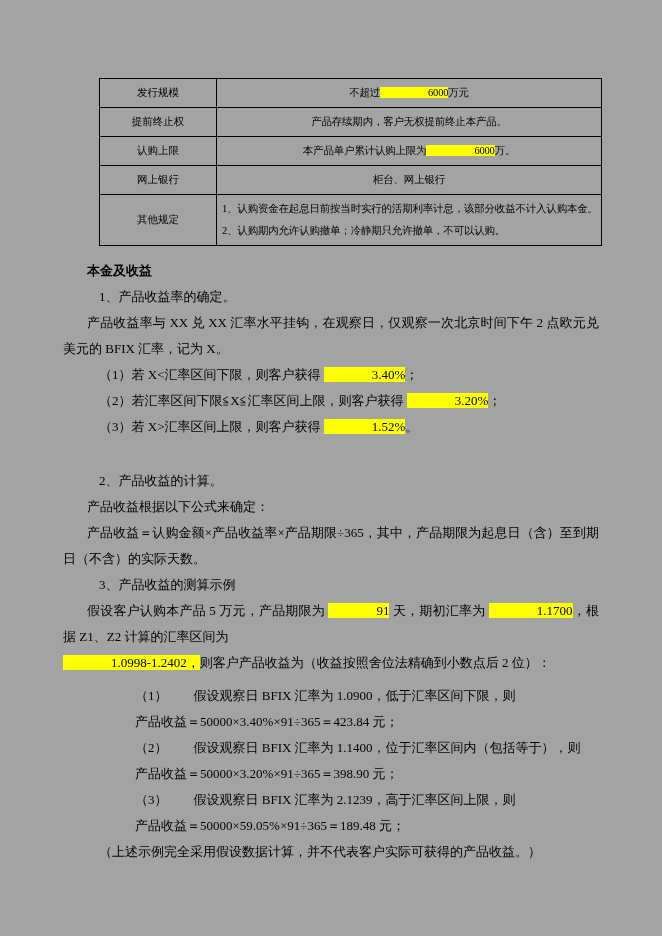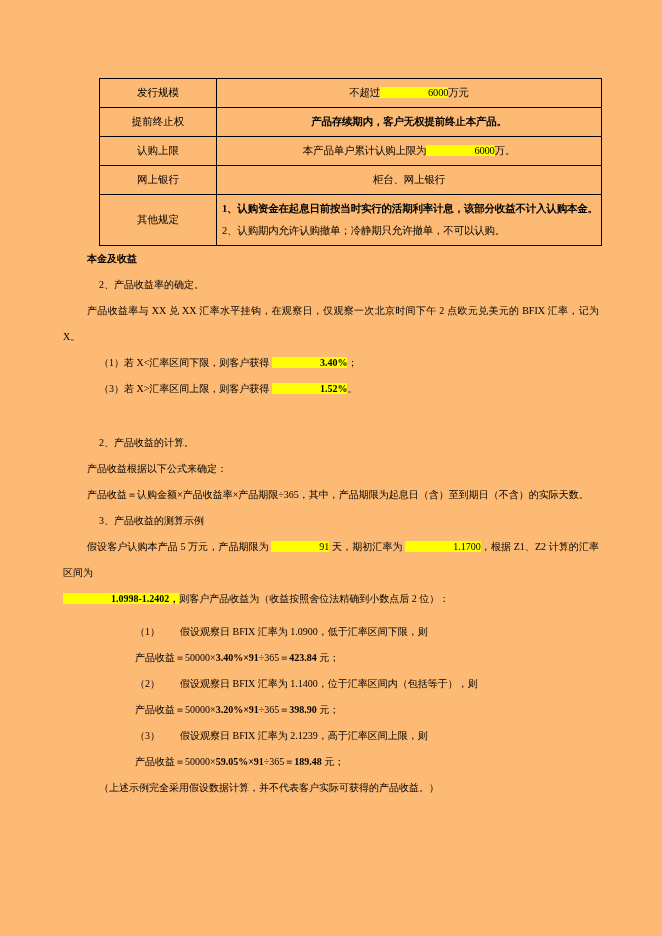--- a/index.html
+++ b/index.html
@@ -8,21 +8,21 @@
     width: 662px; height: 936px;
     background: #ffffff;
     color: #000000;
     font-family: "Liberation Serif", "DejaVu Serif", serif;
   }
   .page {
     width: 662px; height: 936px;
     box-sizing: border-box;
     padding: 78px 63px 20px 63px;
     overflow: hidden;
-    background: #fdba74;
+    background: #a3a3a3;
   }
   
   .info-table {
     border-collapse: collapse;
     table-layout: fixed;
     margin-left: 36px;
     width: 503px;
     font-size: 10.5px;
   }
   .info-table td {
@@ -39,33 +39,33 @@
   .content-cell p {
     margin: 0;
     line-height: 22px;
     white-space: nowrap;
     overflow: hidden;
     letter-spacing: -0.2px;
   }
   .content-cell.center { text-align: center; }
   .content-cell.left   { text-align: left; margin-top: 10px; }
   
-  .doc-body { font-size: 10px; }
+  .doc-body { margin-top: 12px; font-size: 13px; }
   .doc-body p {
     margin: 0;
     line-height: 26px;
     text-align: justify;
   }
   .heading { font-weight: bold; text-indent: 24px; }
   .ind2 { text-indent: 24px; }
   .ind3 { text-indent: 36px; }
   .ind6 { text-indent: 72px; }
   .gap28 { margin-top: 28px !important; }
   .gap7  { margin-top: 7px  !important; }
-  .b  { font-weight: bold; }
+  .b  { font-weight: normal; }
   .hl { background: var(--hl); padding-left: 48px; }
 </style>
 </head>
 <body>
 
 <div class="page">
   <table class="info-table">
     <tbody>
         <tr>
           <td class="label-cell">发行规模</td>
@@ -95,23 +95,24 @@
           <td class="label-cell">其他规定</td>
           <td class="content-cell left">
             <p><span class="b">1、认购资金在起息日前按当时实行的活期利率计息，该部分收益不计入认购本金。</span></p>
             <p><span class="">2、认购期内允许认购撤单；冷静期只允许撤单，不可以认购。</span></p>
           </td>
         </tr>
       </tbody>
   </table>
   <div class="doc-body">
       <p class="heading"><span class="">本金及收益</span></p>
-      <p class="ind3"><span class="">2、产品收益率的确定。</span></p>
+      <p class="ind3"><span class="">1、产品收益率的确定。</span></p>
       <p class="ind2"><span class="">产品收益率与 XX 兑 XX 汇率水平挂钩，在观察日，仅观察一次北京时间下午 2 点欧元兑美元的 BFIX 汇率，记为 X。</span></p>
       <p class="ind3"><span class="">（1）若 X&lt;汇率区间下限，则客户获得 </span><span class="b hl">3.40%</span><span class="">；</span></p>
+      <p class="ind3"><span class="">（2）若汇率区间下限≦X≦汇率区间上限，则客户获得 </span><span class="b hl">3.20%</span><span class="">；</span></p>
       <p class="ind3"><span class="">（3）若 X&gt;汇率区间上限，则客户获得 </span><span class="b hl">1.52%</span><span class="">。</span></p>
       <p class="ind3 gap28"><span class="">2、产品收益的计算。</span></p>
       <p class="ind2"><span class="">产品收益根据以下公式来确定：</span></p>
       <p class="ind2"><span class="">产品收益＝认购金额×产品收益率×产品期限÷365，其中，产品期限为起息日（含）至到期日（不含）的实际天数。</span></p>
       <p class="ind3"><span class="">3、产品收益的测算示例</span></p>
       <p class="ind2"><span class="">假设客户认购本产品 5 万元，产品期限为 </span><span class="hl">91</span><span class=""> 天，期初汇率为 </span><span class="hl">1.1700</span><span class="">，根据 Z1、Z2 计算的汇率区间为</span></p>
       <p class=""><span class="b hl">1.0998-1.2402，</span><span class="">则客户产品收益为（收益按照舍位法精确到小数点后 2 位）：</span></p>
       <p class="ind6 gap7"><span class="">（1）　　假设观察日 BFIX 汇率为 1.0900，低于汇率区间下限，则</span></p>
       <p class="ind6"><span class="">产品收益＝50000×</span><span class="b">3.40%×91</span><span class="">÷365＝</span><span class="b">423.84</span><span class=""> 元；</span></p>
       <p class="ind6"><span class="">（2）　　假设观察日 BFIX 汇率为 1.1400，位于汇率区间内（包括等于），则</span></p>

